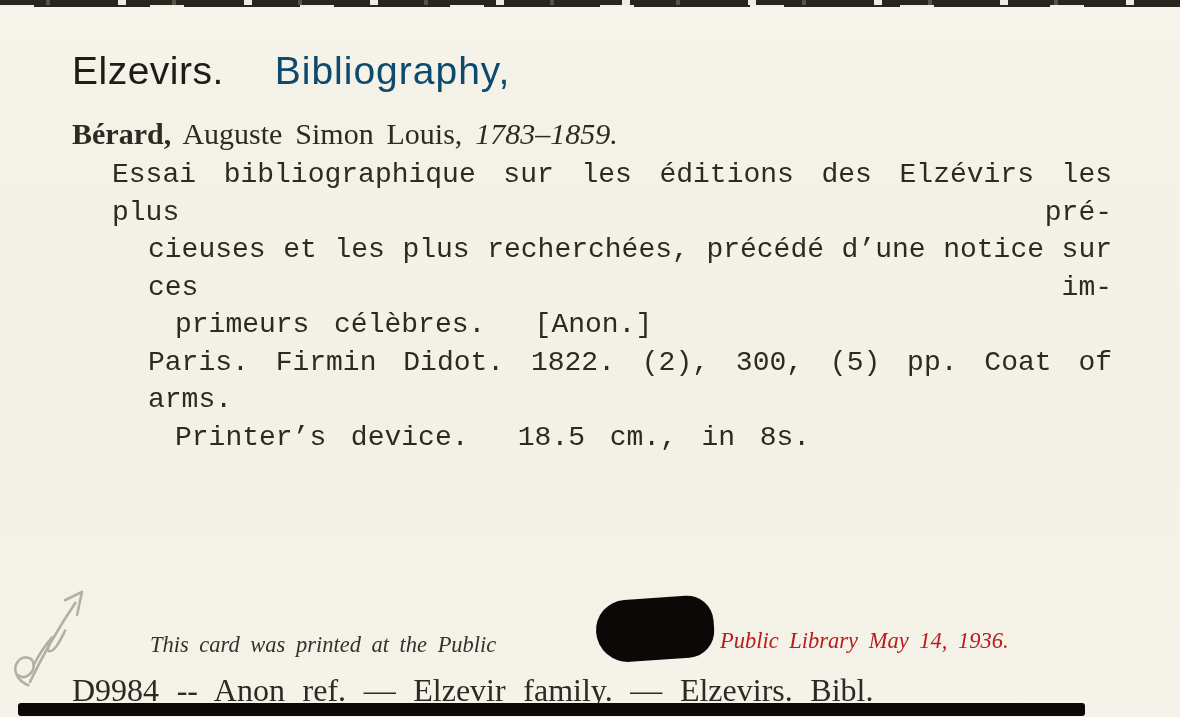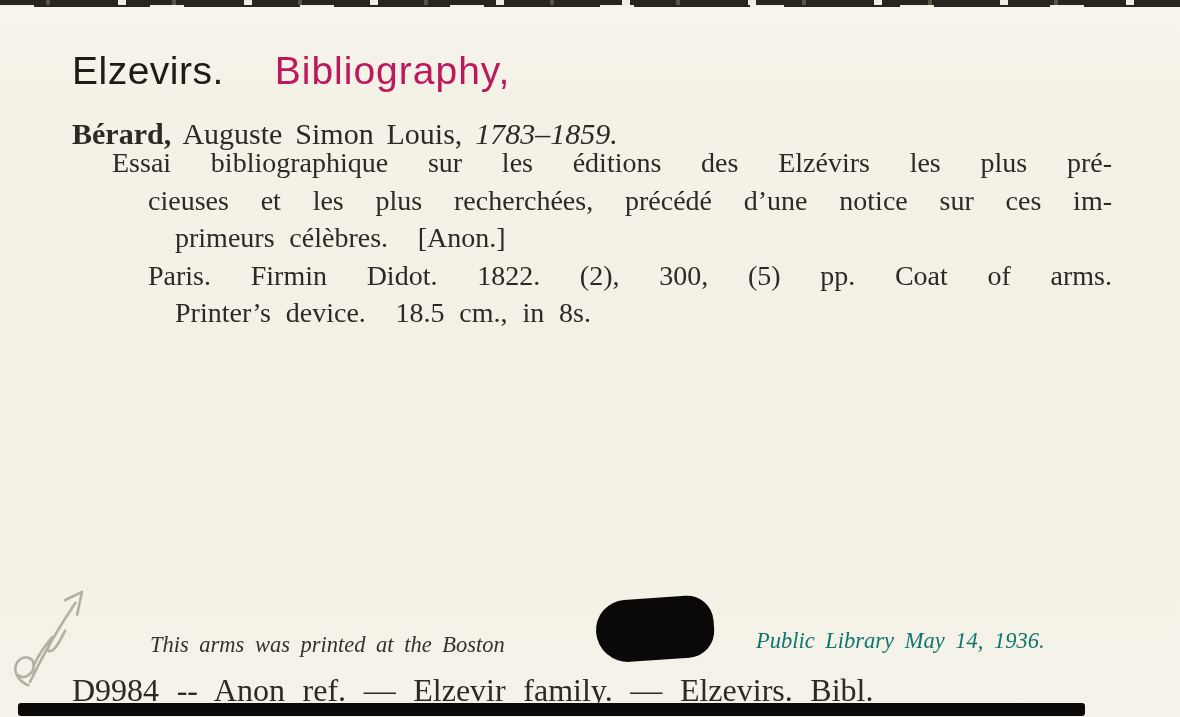--- a/index.html
+++ b/index.html
@@ -30,51 +30,51 @@
     background:#0b0a08;border-radius:3px;
   }
   
   .header{
     position:absolute;left:72px;top:50px;
     font-family:"Liberation Sans", sans-serif;
     font-size:39px;line-height:42px;white-space:nowrap;
     color:#1d1c18;
   }
   .header .subject{font-weight:400;letter-spacing:.5px;}
-  .header .category{font-weight:400;letter-spacing:1px;color:#be185d;margin-left:40px;}
+  .header .category{font-weight:400;letter-spacing:1px;color:#0c4a6e;margin-left:40px;}
   
   .entry-row{
     position:absolute;left:72px;right:66px;top:116px;
     display:flex;justify-content:space-between;align-items:baseline;
     font-size:30px;line-height:36px;white-space:nowrap;
   }
   .entry-left{word-spacing:.18em;}
   .entry-author{font-weight:700;}
   .entry-dates{font-style:italic;text-align:right;}
   .call-number{font-weight:700;font-size:28px;letter-spacing:.5px;}
   
   .body-block{
-    position:absolute;left:148px;top:144px;width:964px;
-    font-size:28px;line-height:37.5px;
+    position:absolute;left:148px;top:156px;width:964px;
+    font-size:28px;line-height:37.5px;font-family:Liberation Mono, monospace;
   }
   .bline{width:auto;}
   .bline.just{text-align:justify;text-align-last:justify;}
   .bline.left{white-space:pre-wrap;word-spacing:.28em;margin-left:27px;}
   .bline.outdent{margin-left:-36px;}
   .note-line{
     font-size:23.5px;line-height:37px;word-spacing:.3em;white-space:pre-wrap;
   }
   
   .printed-left{
     position:absolute;left:150px;top:632px;
     font-style:italic;font-size:22.5px;word-spacing:.22em;white-space:nowrap;color:#33322c;
   }
   .printed-right{
-    position:absolute;left:756px;top:628px;
-    font-style:italic;font-size:22.5px;word-spacing:.22em;white-space:nowrap;color:#0f766e;
+    position:absolute;left:720px;top:628px;
+    font-style:italic;font-size:22.5px;word-spacing:.22em;white-space:nowrap;color:#b91c1c;
   }
   .ink-blot{
     position:absolute;left:596px;top:598px;width:118px;height:62px;
     background:#0a0908;
     border-radius:34px 30px 30px 36px;
     transform:rotate(-4deg);
   }
   .tracing{
     position:absolute;left:72px;top:672px;
     font-size:32px;word-spacing:.3em;white-space:nowrap;
@@ -114,19 +114,19 @@
   <svg width="110" height="115" viewBox="0 0 110 115">
     <g fill="none" stroke="#b3afa3" stroke-width="2.6" stroke-linecap="round" stroke-linejoin="round" transform="rotate(-8 55 57)">
       <path d="M22,101 C12,96 8,84 14,77 C20,70 31,73 30,82 C29,91 18,95 14,90"></path>
       <path d="M30,82 C38,70 44,64 52,57 C46,66 44,72 50,70 C56,68 60,60 66,52"></path>
       <path d="M24,98 C40,74 62,46 80,26"></path>
       <path d="M70,22 L88,16 L80,38"></path>
     </g>
   </svg>
 </div>
 
-<div class="printed-left">This arms was printed at the Boston</div>
+<div class="printed-left">This card was printed at the Public</div>
 <div class="ink-blot"></div>
 <div class="printed-right">Public Library May 14, 1936.</div>
 
 <div class="tracing">D9984 -- Anon ref. — Elzevir family. — Elzevirs. Bibl.</div>
 
 <div class="strip-bottom"></div>
 
 </body></html>

